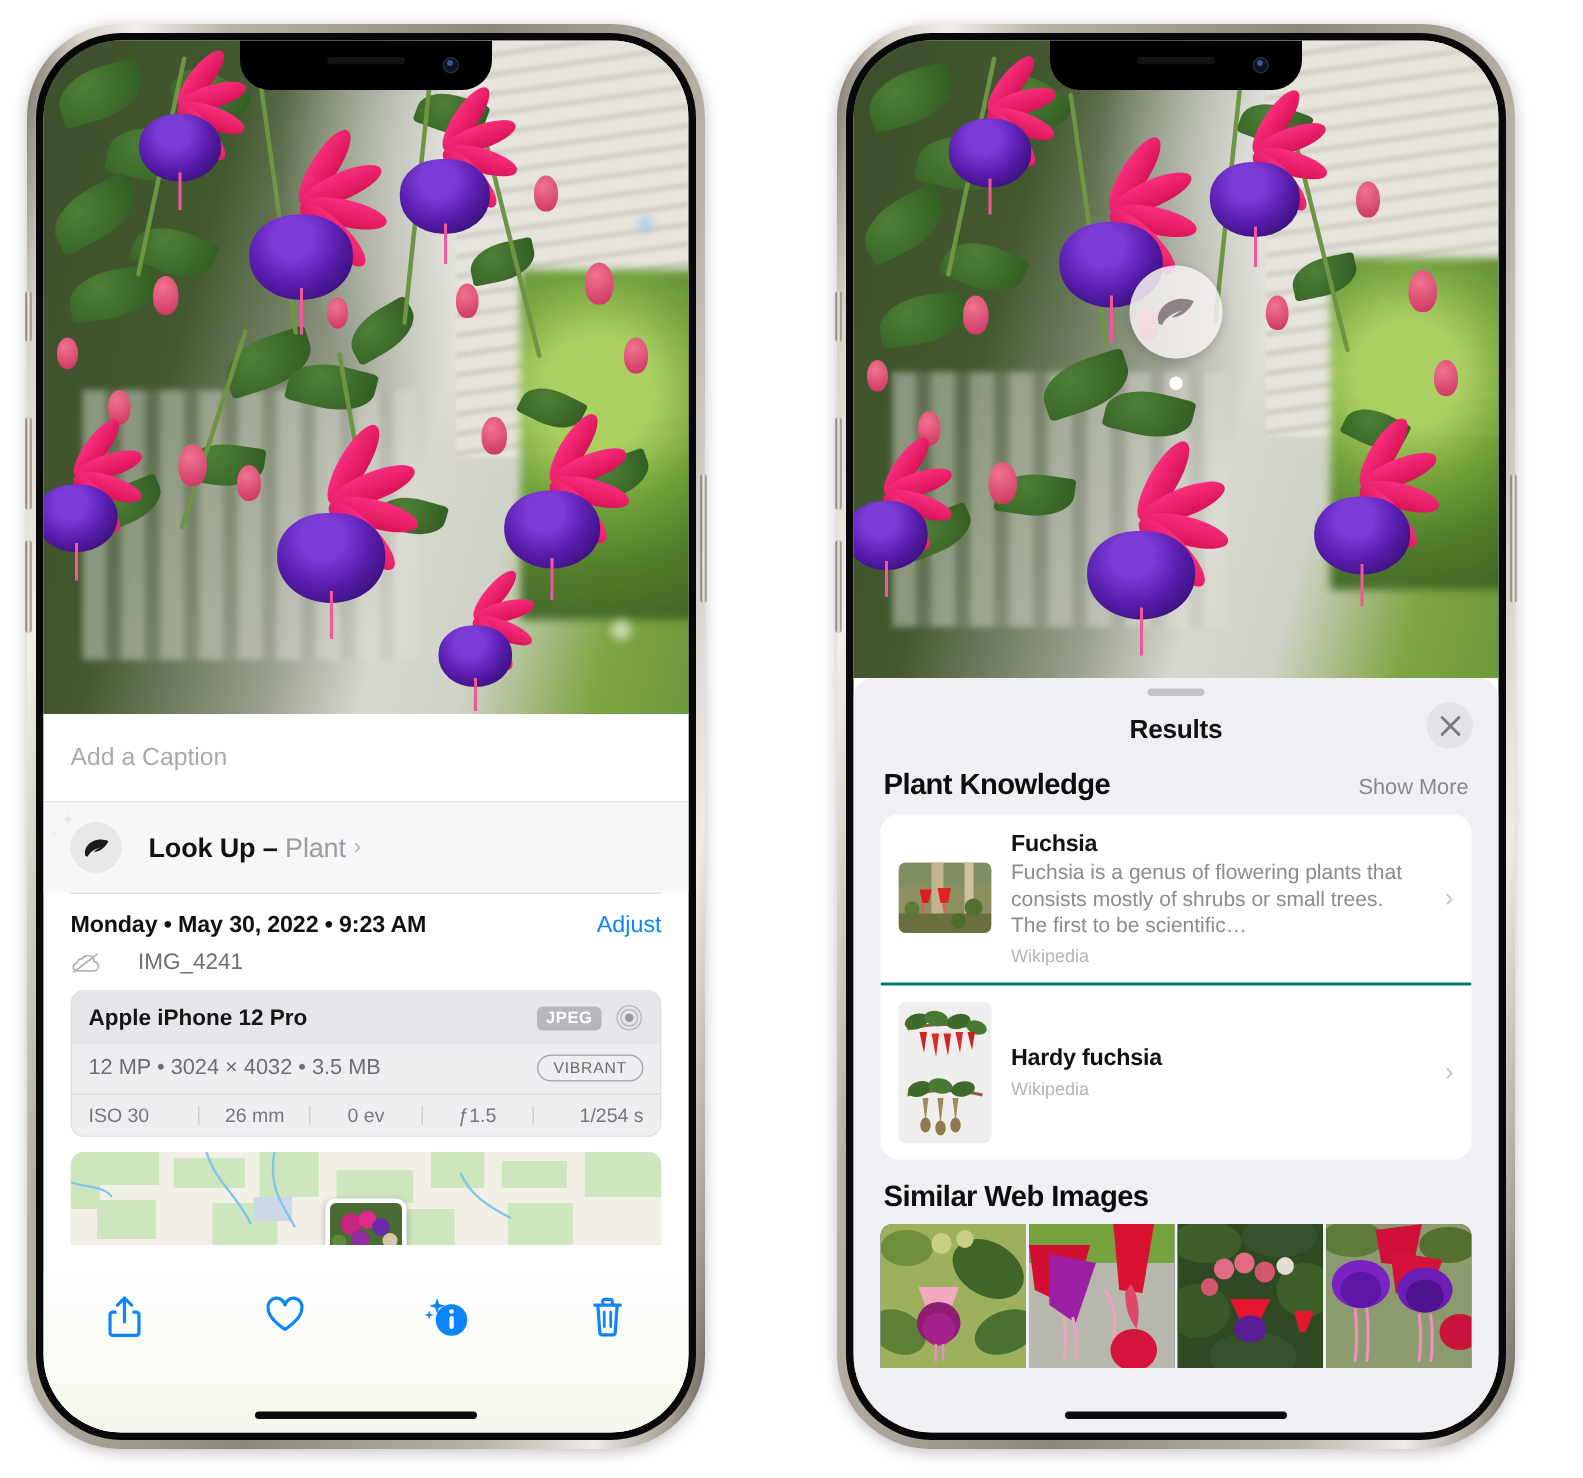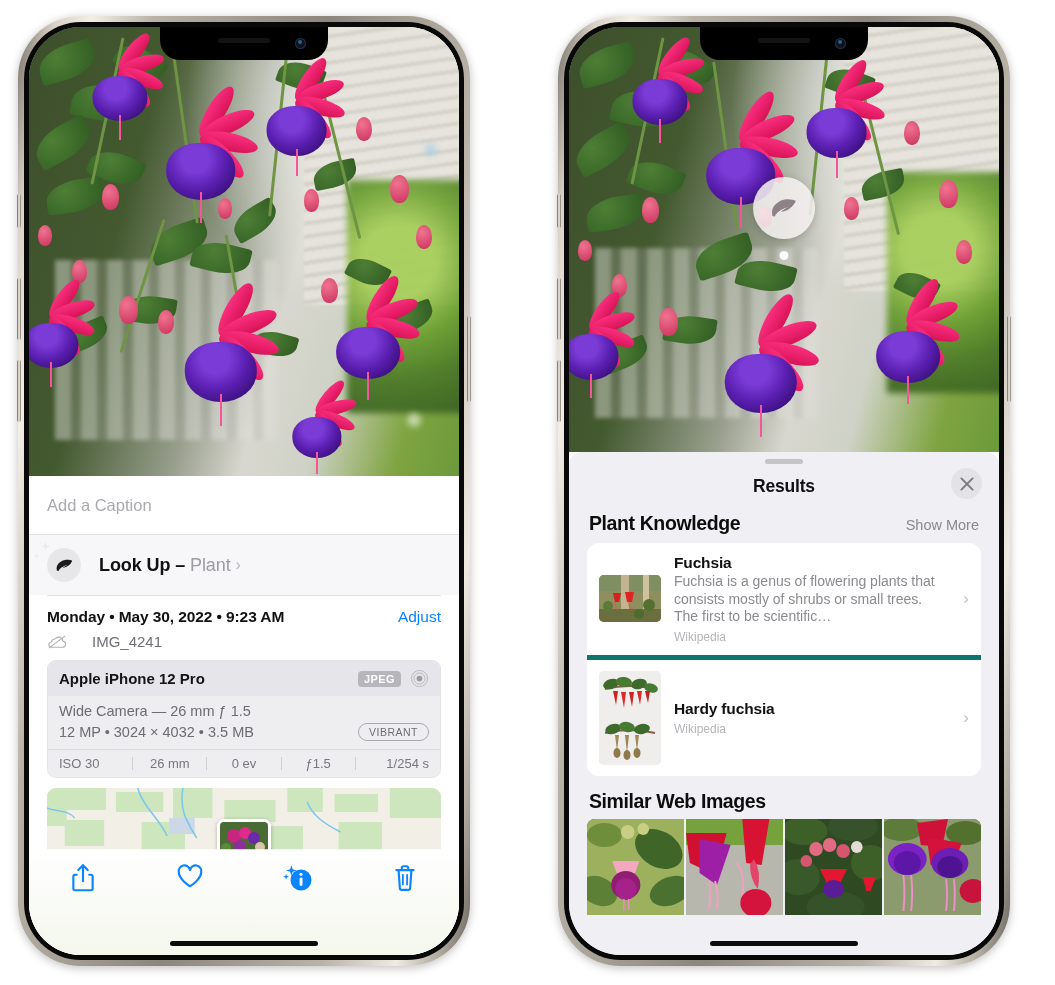--- a/index.html
+++ b/index.html
@@ -151,21 +151,21 @@
   .res-head .ttl{font-size:17.5px;font-weight:700;color:#111;letter-spacing:-.2px;}
   .closebtn{position:absolute;right:17px;top:4px;width:31px;height:31px;border-radius:50%;
       background:#e2e2e7;display:flex;align-items:center;justify-content:center;}
 
   .sec-head{display:flex;align-items:baseline;justify-content:space-between;padding:4px 20px 8px 20px;}
   .sec-head .h{font-size:19.5px;font-weight:700;color:#0d0d0d;letter-spacing:-.4px;}
   .sec-head .more{font-size:14.5px;color:#88888f;}
 
   .kcard{margin:0 18px;background:#fff;border-radius:12px;overflow:hidden;}
   .krow{display:flex;align-items:center;padding:11px 12px;gap:13px;}
-  .krow + .krow{border-top:5px solid #0f766e;}
+  .krow + .krow{border-top:2px solid #0f766e;}
   .kthumb{flex:0 0 auto;border-radius:5px;overflow:hidden;position:relative;background:#cfc8b8;}
   .kthumb.a{width:62px;height:47px;}
   .kthumb.b{width:62px;height:94px;background:#efeeec;}
   .kbody{flex:1;min-width:0;}
   .kbody .kt{font-size:15.5px;font-weight:700;color:#111;letter-spacing:-.15px;margin-bottom:1px;}
   .kbody .kd{font-size:14px;line-height:17.5px;color:#8a8a90;}
   .kbody .ks{font-size:12px;color:#b4b4b9;margin-top:4px;}
   .kchev{flex:0 0 auto;color:#c2c2c7;font-size:17px;padding-left:2px;}
 
   .sec2{padding:14px 20px 6px 20px;}
@@ -363,21 +363,20 @@
               <span>
                 <svg width="19" height="19" viewBox="0 0 24 24">
                   <circle cx="12" cy="12" r="10.2" fill="none" stroke="#b6b6bc" stroke-width="1.2"></circle>
                   <circle cx="12" cy="12" r="7" fill="none" stroke="#b6b6bc" stroke-width="1.2"></circle>
                   <circle cx="12" cy="12" r="3.6" fill="#9a9aa1"></circle>
                 </svg>
               </span>
             </span>
           </div>
           <div class="exif-b">
-            <div class="l1">Wide Camera — 26 mm ƒ 1.5</div>
             <div class="l2row">
               <span class="l2">12 MP • 3024 × 4032 • 3.5 MB</span>
               <span class="vibrant">VIBRANT</span>
             </div>
           </div>
           <div class="exif-f">
             <span class="cell">ISO 30</span>
             <span class="sep"></span>
             <span class="cell">26 mm</span>
             <span class="sep"></span>

